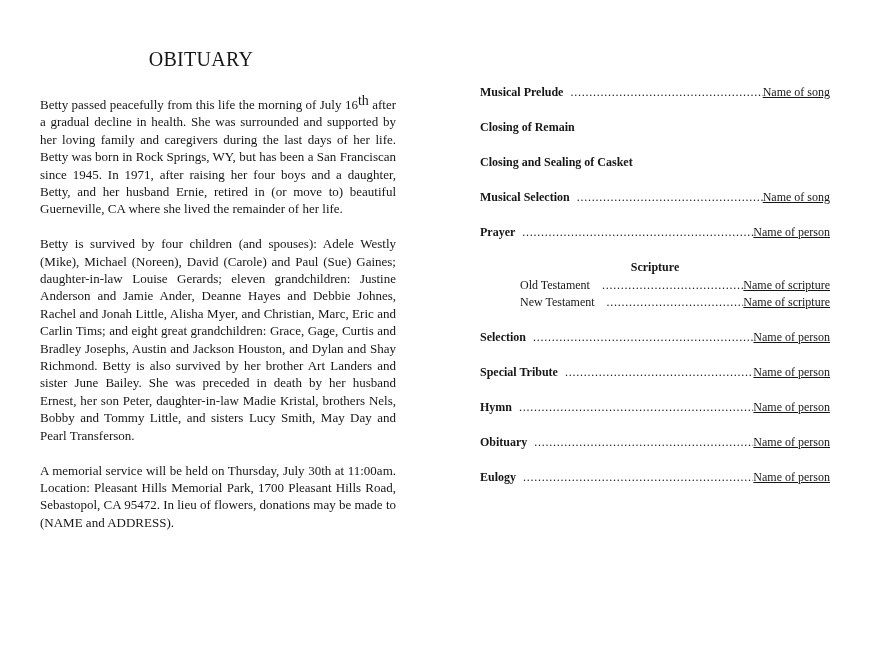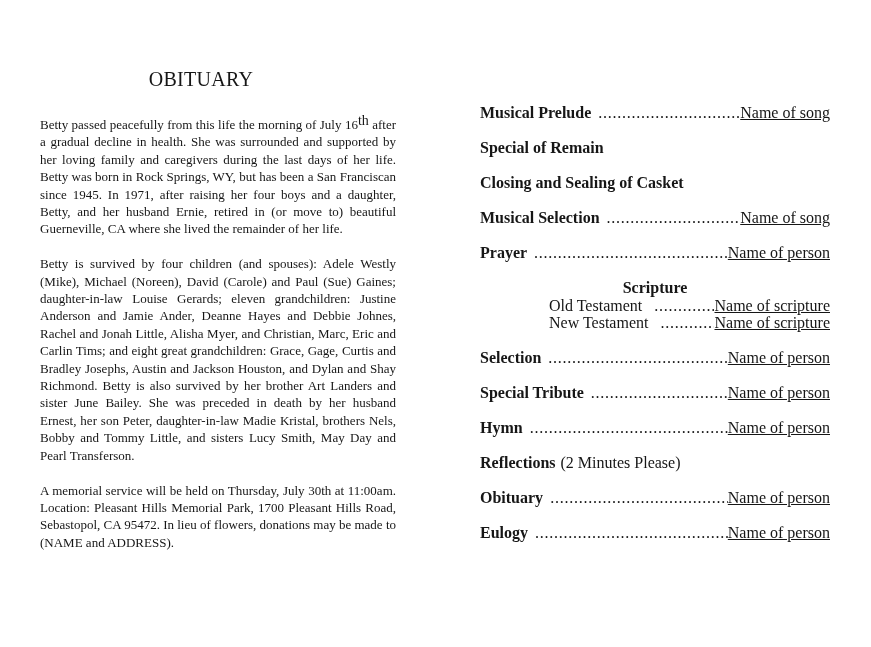--- a/index.html
+++ b/index.html
@@ -1,42 +1,42 @@
 <!DOCTYPE html>
 <html><head>
 <meta charset="utf-8">
 <style>
   html, body { margin:0; padding:0; background:#ffffff; }
   .page {
     position:relative; width:871px; height:647px; background:#ffffff;
     font-family:"Liberation Serif", "DejaVu Serif", serif;
     color:#161616; overflow:hidden;
   }
-  .col { position:absolute; top:68px; }
+  .col { position:absolute; top:48px; }
   .col.left  { left:40px;  width:356px; }
   .col.right { left:480px; width:350px; }
 
   .title {
     margin:0; font-size:20px; font-weight:500; line-height:23px;
     text-align:center; letter-spacing:0.3px;
   }
   .left .title { padding-right:34px; }
   .it { font-style:italic; }
 
   .obituary-body { margin-top:21px; font-size:13px; line-height:17.4px; text-align:justify; }
   .obituary-body p { margin:0 0 17.4px 0; }
   .obituary-body p:last-child { margin-bottom:0;font-family:Liberation Serif, serif; }
   .sup { font-size:14px; vertical-align:4px; }
 
-  .service-list { margin-top:36px; font-size:16px; line-height:17.5px; }
+  .service-list { margin-top:36px; font-size:12px; line-height:17.5px; }
   .osrow { display:flex; margin-bottom:17.5px; }
   .osrow.tight { margin-bottom:0;justify-content:center; }
   .oslabel { font-weight:bold; white-space:nowrap; }
   .osrow.sub { padding-left:40px; }
-  .osrow.sub .oslabel { font-weight:normal;margin-left:29px; }
+  .osrow.sub .oslabel { font-weight:normal; }
   .leader { flex:1 1 auto; overflow:hidden; white-space:nowrap; padding-left:7px; }
   .osrow.sub .leader { padding-left:12px; }
   .leader::after {
     content:"...................................................................................................................................................................................";
     letter-spacing:0.75px;
   }
   .osvalue { white-space:nowrap;text-decoration:underline; }
   .osnote { margin-left:5px; font-weight:normal; }
 </style>
 </head>
@@ -58,21 +58,21 @@
     <div class="service-list">
 
       <div class="osrow">
         <span class="oslabel">Musical Prelude</span>
         <span class="leader"></span>
         <span class="osvalue">Name of song</span>
       </div>
 
 
       <div class="osrow">
-        <span class="oslabel">Special of Remain</span>
+        <span class="oslabel">Closing of Remain</span>
       </div>
 
       <div class="osrow">
         <span class="oslabel">Closing and Sealing of Casket</span>
       </div>
 
       <div class="osrow">
         <span class="oslabel">Musical Selection</span>
         <span class="leader"></span>
         <span class="osvalue">Name of song</span>
@@ -111,24 +111,20 @@
         <span class="leader"></span>
         <span class="osvalue">Name of person</span>
       </div>
 
       <div class="osrow">
         <span class="oslabel">Hymn</span>
         <span class="leader"></span>
         <span class="osvalue">Name of person</span>
       </div>
 
-      <div class="osrow">
-        <span class="oslabel">Reflections</span>
-        <span class="osnote">(2 Minutes Please)</span>
-      </div>
 
       <div class="osrow">
         <span class="oslabel">Obituary</span>
         <span class="leader"></span>
         <span class="osvalue">Name of person</span>
       </div>
 
       <div class="osrow">
         <span class="oslabel">Eulogy</span>
         <span class="leader"></span>

